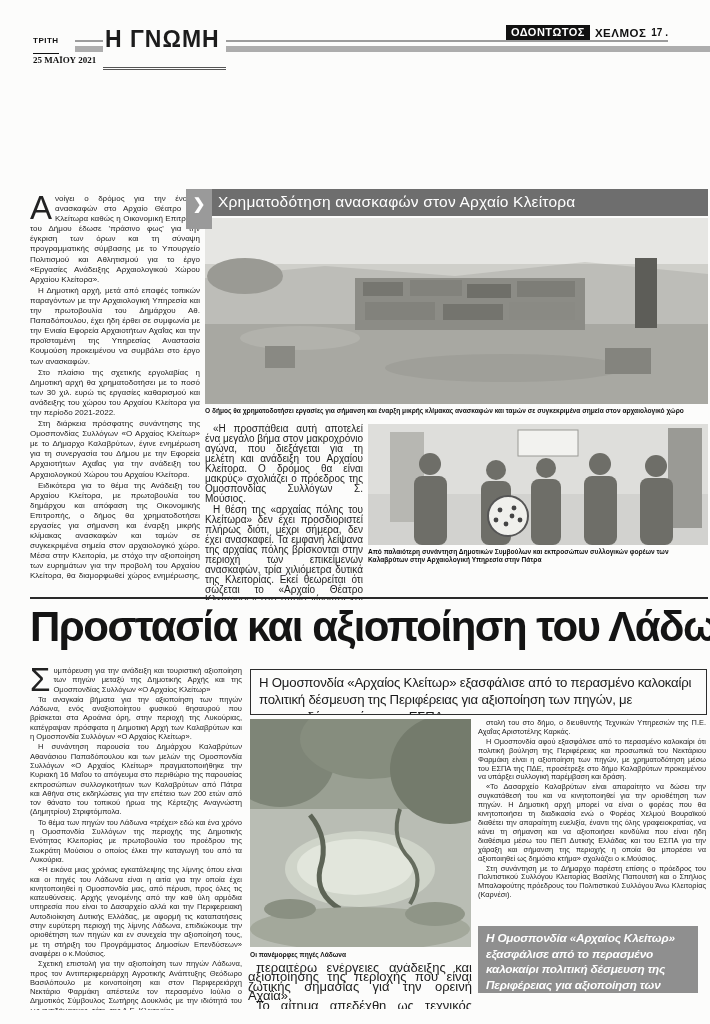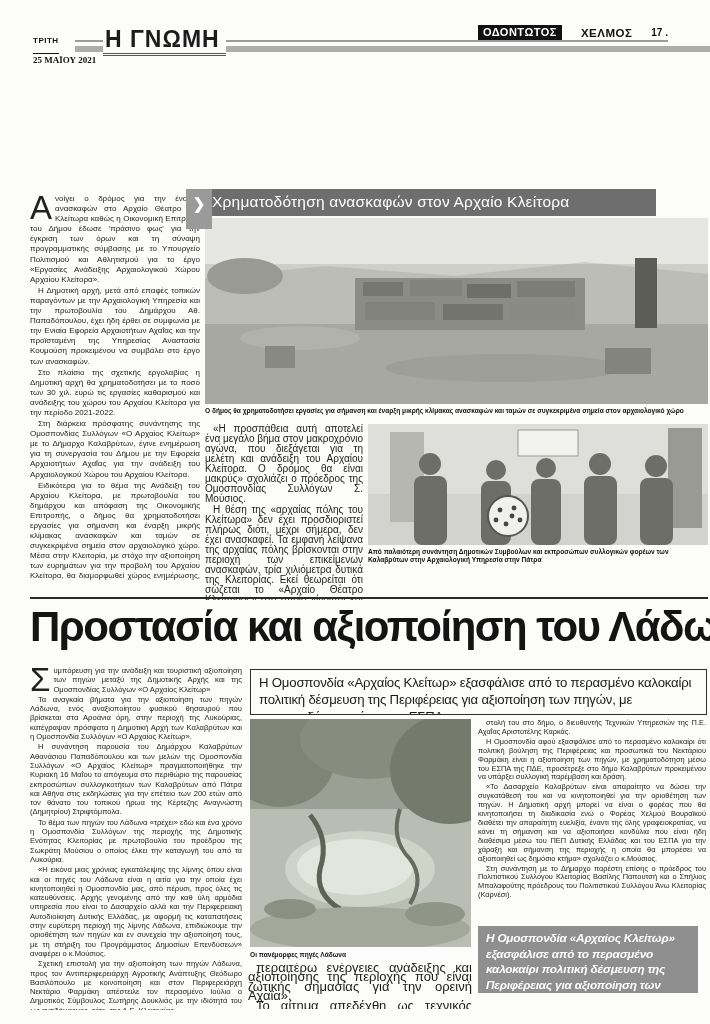--- a/index.html
+++ b/index.html
@@ -11,36 +11,36 @@
   }
   .abs { position:absolute; }
 
   
   .dateblock { left:33px; top:29px; font-weight:bold; color:#111; }
   .dateblock .d1 { font-size:8px; letter-spacing:.5px; border-bottom:1.5px solid #111; display:inline-block; padding-bottom:8px; }
   .dateblock .d2 { font-size:9px; margin-top:1px;font-family:Liberation Serif, serif; }
   .rule-thin { left:75px; top:40px; width:593px; height:2px; background:#9c9c9c; }
   .rule-thick { left:75px; top:46px; width:635px; height:6px; background:#adadad; }
   .masthead { left:103px; top:26px; font-size:23px; font-weight:900; letter-spacing:1px;
-    color:#1c1c1c; background:#fcfcfb; padding:0 6px 0 2px; z-index:3;
+    color:#1c1c1c; background:#fcfcfb; padding:0 6px 14px 2px; z-index:3;
     border-bottom:3px double #555; }
-  .section-strip { right:42px; top:25px; display:flex; align-items:center; gap:19px; z-index:3; }
+  .section-strip { right:42px; top:25px; display:flex; align-items:center; gap:5px; z-index:3; }
   .section-badge { background:#111; color:#fff; font-weight:bold; font-size:11px; padding:1px 5px 2px; letter-spacing:.5px; }
   .section-name { font-weight:bold; font-size:11.5px; letter-spacing:.5px; color:#111;text-align:center; }
   .page-number { font-weight:bold; font-size:10px; color:#111; }
   .page-number:after { content:" ."; font-weight:900; }
 
   
   .headline1 { left:30px; top:68px; width:620px; font-size:47px; line-height:50px;
     font-weight:400; letter-spacing:-1.5px; color:#161616; }
   .chevron-box { left:186px; top:189px; width:26px; height:40px; background:#9a9a9a;
     color:#fff; font-weight:bold; font-size:15px; display:flex; align-items:flex-start;
     justify-content:center; padding-top:6px; z-index:1; }
-  .kicker-bar { left:212px; top:189px; width:444px; height:27px; background:#6e6e6e;
-    color:#fff; font-size:15.5px; line-height:26px; padding-left:0; z-index:2;
+  .kicker-bar { left:212px; top:189px; width:496px; height:27px; background:#6e6e6e;
+    color:#fff; font-size:15.5px; line-height:26px; padding-left:6px; z-index:2;
     letter-spacing:.2px; white-space:nowrap; overflow:hidden; }
 
   .photo { overflow:hidden; }
   .photo svg { display:block; }
   .photo1 { left:205px; top:218px; width:503px; height:186px; }
   .caption { font-size:6.6px; font-weight:bold; line-height:8px; color:#111; }
   .caption1 { left:205px; top:407px; width:503px; }
   .col { text-align:justify; color:#1b1b1b; }
   .col p { text-indent:8px; margin:0; }
   .col p + p { margin-top:1px; }

